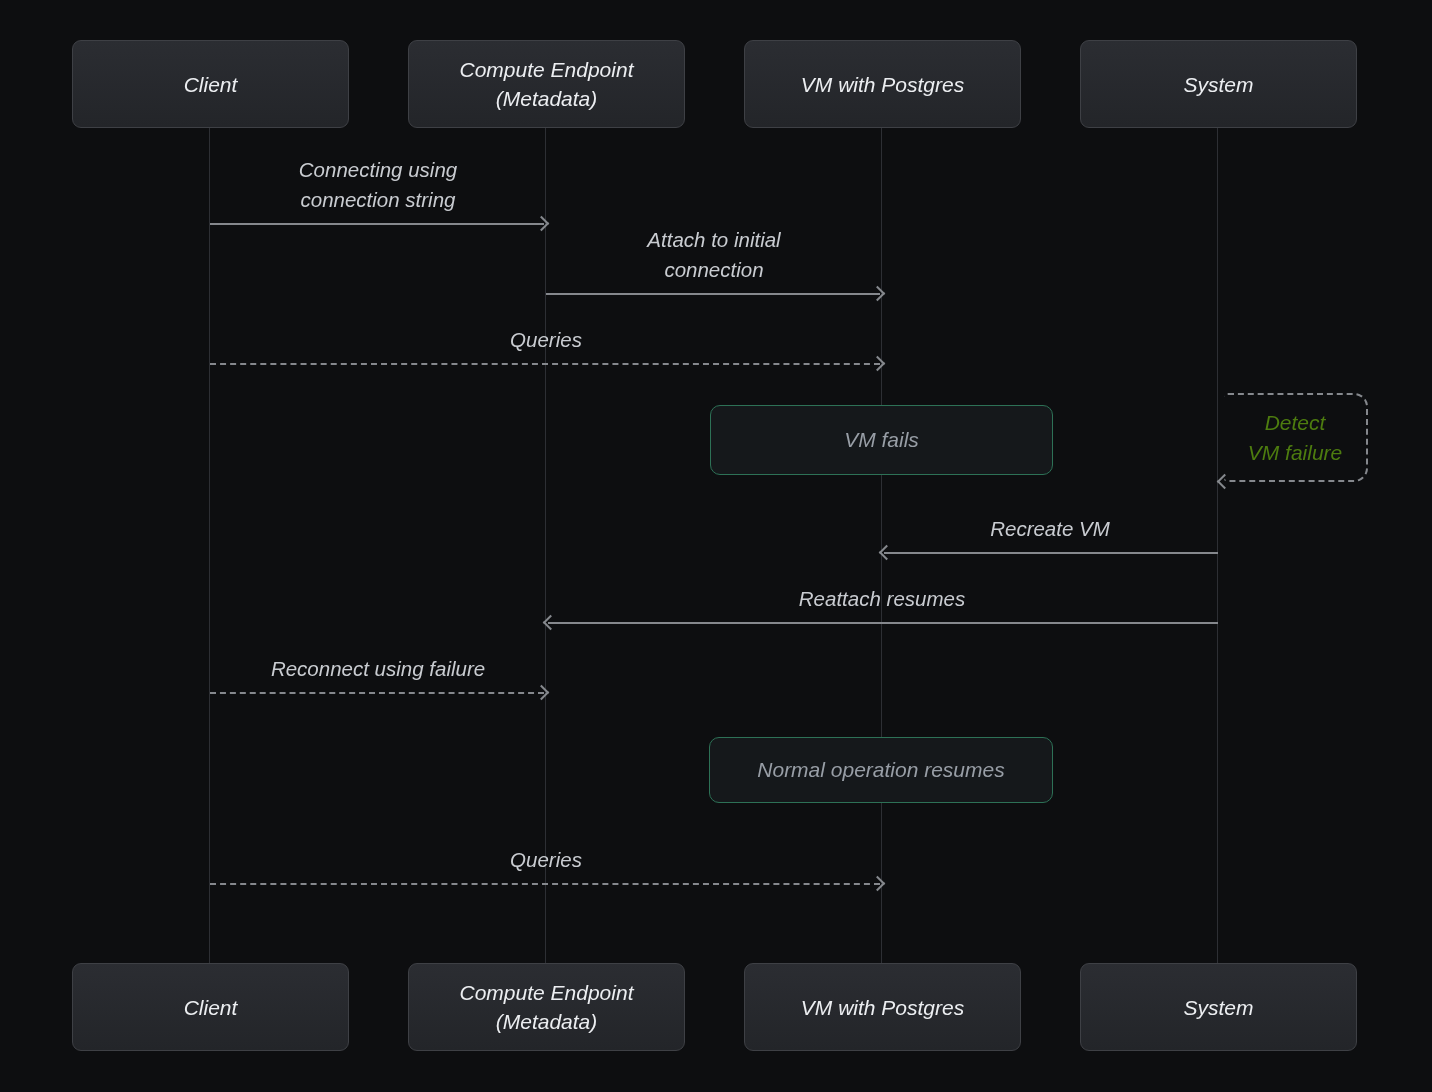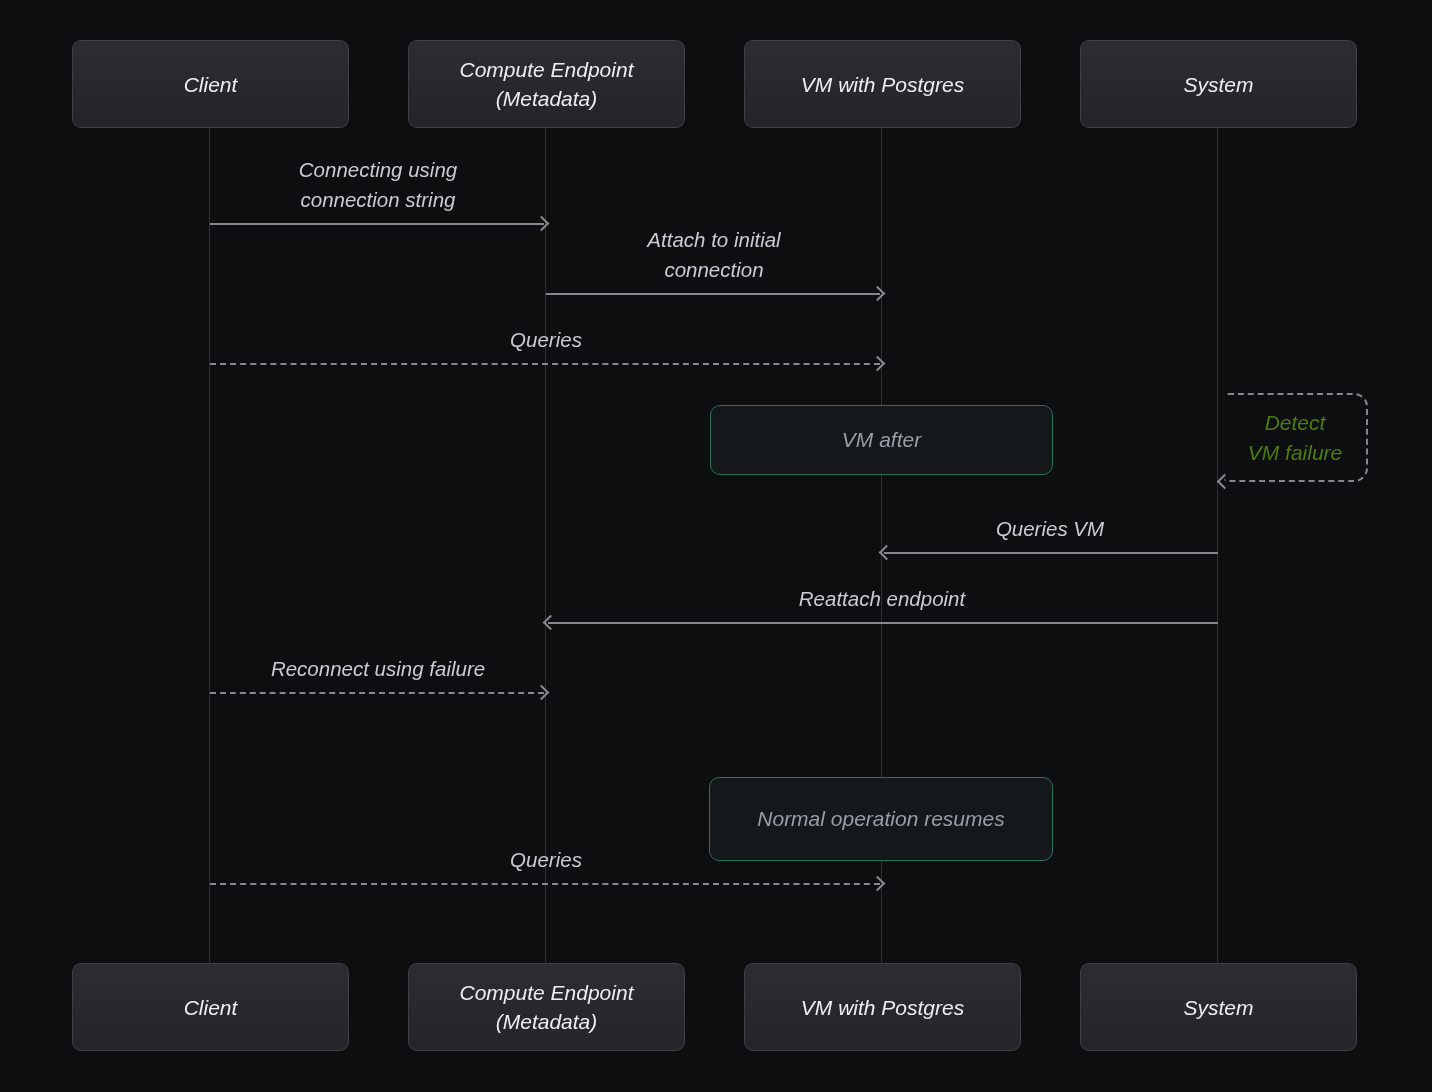--- a/index.html
+++ b/index.html
@@ -82,46 +82,46 @@
     <span class="head right"></span>
   </div>
 
   <div class="msg dashed" style="left:210px;top:364px;width:672px;">
     <div class="label">Queries</div>
     <div class="line"></div>
     <span class="head right"></span>
   </div>
 
   <div class="note" style="left:710px;top:405px;width:343px;height:70px;">
-    <span>VM after</span>
+    <span>VM fails</span>
   </div>
 
   <div class="selfmsg" style="left:1224px;top:393px;width:144px;height:89px;">Detect
 VM failure</div>
   <span class="head" style="position:absolute;left:1219px;top:476px;transform:rotate(-135deg);"></span>
 
   <div class="msg solid" style="left:882px;top:553px;width:336px;">
-    <div class="label">Queries VM</div>
+    <div class="label">Recreate VM</div>
     <div class="line" style="left:2px;right:0;"></div>
     <span class="head left"></span>
   </div>
 
   <div class="msg solid" style="left:546px;top:623px;width:672px;">
-    <div class="label">Reattach endpoint</div>
+    <div class="label">Reattach resumes</div>
     <div class="line" style="left:2px;right:0;"></div>
     <span class="head left"></span>
   </div>
 
   <div class="msg dashed" style="left:210px;top:693px;width:336px;">
     <div class="label">Reconnect using failure</div>
     <div class="line"></div>
     <span class="head right"></span>
   </div>
 
-  <div class="note" style="left:709px;top:737px;width:344px;height:84px;margin-top:40px;">
+  <div class="note" style="left:709px;top:737px;width:344px;height:66px;">
     <span>Normal operation resumes</span>
   </div>
 
   <div class="msg dashed" style="left:210px;top:884px;width:672px;">
     <div class="label">Queries</div>
     <div class="line"></div>
     <span class="head right"></span>
   </div>
 
   <div class="actor" style="left:72px;top:963px;">Client</div>

